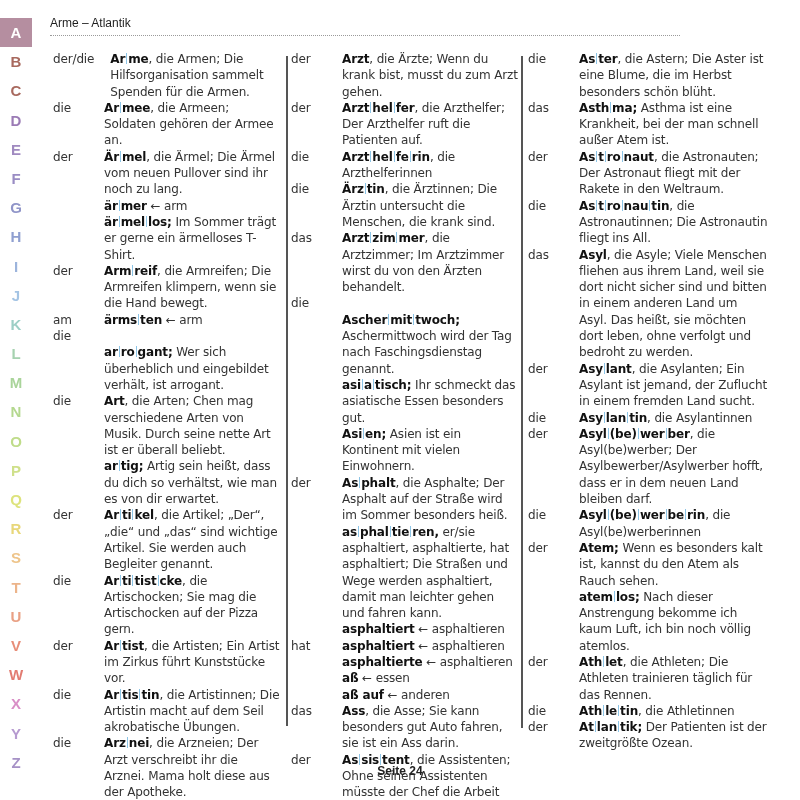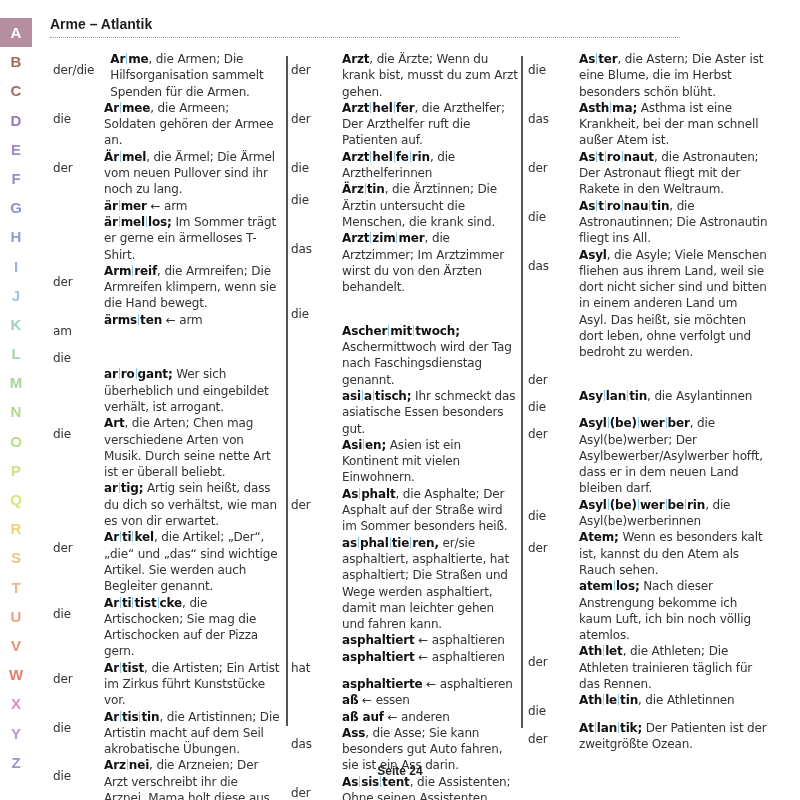--- a/index.html
+++ b/index.html
@@ -4,31 +4,31 @@
 <style>
   html, body { margin: 0; padding: 0; background: #ffffff; }
   body { width: 800px; height: 800px; position: relative; overflow: hidden;
          font-family: "DejaVu Sans", sans-serif; color: #2a2a2a; }
   .alpha { position: absolute; left: 0; top: 18px; width: 34px; }
   .alpha .ltr { display: block; width: 32px; height: 29.2px; line-height: 29.2px;
                 text-align: center; font-family: "Liberation Sans", sans-serif;
                 font-weight: bold; font-size: 15px; }
   .alpha .ltr.active { background: #b58ea0; color: #ffffff; }
   .header { position: absolute; left: 50px; top: 16px; width: 630px; }
-  .header .title { font-family: "Liberation Sans", sans-serif; font-weight: bold;
-                   font-size: 14px; color: #1e1e1e; padding-bottom: 5px; }
+  .header .title { font-family: "Liberation Sans", sans-serif; font-weight: normal;
+                   font-size: 12px; color: #1e1e1e; padding-bottom: 5px; }
   .header .dots { border-bottom: 1.5px dotted #9a9a9a; }
   .col { position: absolute; top: 51px; font-family: "DejaVu Sans", sans-serif;
          font-size: 12px; line-height: 16.3px; color: #333; letter-spacing: -0.15px; }
   .col1 { left: 53px; width: 228px; }
   .col2 { left: 291px; width: 228px; }
   .col3 { left: 528px; width: 240px; }
   .divider { position: absolute; width: 1.5px; background: #555; }
   .entry { display: flex; }
-  .entry .art { flex: 0 0 auto; width: 39px; white-space: nowrap; margin-top: 11px; }
+  .entry .art { flex: 0 0 auto; width: 39px; white-space: nowrap; }
   .entry.wide-art .art { width: auto; padding-right: 4px; }
   .entry .body { flex: 1 1 auto; margin-left: 12px; }
   .hw { font-weight: bold; color: #111; }
   .sep { display: inline-block; width: 1px; height: 11px; background: #8cc4e6;
          margin: 0 1px; vertical-align: -1px; }
   .footer { position: absolute; left: 0; width: 800px; top: 764px; text-align: center;
             font-family: "Liberation Sans", sans-serif; font-weight: bold; font-size: 12px;
             color: #222; }
 </style>
 </head>
@@ -232,20 +232,21 @@
     <div class="entry">
       <span class="art">die</span>
       <span class="body"><span class="hw"><span>As</span><span class="sep"></span><span>t</span><span class="sep"></span><span>ro</span><span class="sep"></span><span>nau</span><span class="sep"></span><span>tin</span></span><span>, die Astronautinnen; Die Astronautin fliegt ins All.</span></span>
     </div>
     <div class="entry">
       <span class="art">das</span>
       <span class="body"><span class="hw"><span>Asyl</span></span><span>, die Asyle; Viele Menschen fliehen aus ihrem Land, weil sie dort nicht sicher sind und bitten in einem anderen Land um Asyl. Das heißt, sie möchten dort leben, ohne verfolgt und bedroht zu werden.</span></span>
     </div>
     <div class="entry">
       <span class="art">der</span>
+      <span class="body"><span class="hw"><span>Asy</span><span class="sep"></span><span>lant</span></span><span>, die Asylanten; Ein Asylant ist jemand, der Zuflucht in einem fremden Land sucht.</span></span>
     </div>
     <div class="entry">
       <span class="art">die</span>
       <span class="body"><span class="hw"><span>Asy</span><span class="sep"></span><span>lan</span><span class="sep"></span><span>tin</span></span><span>, die Asylantinnen</span></span>
     </div>
     <div class="entry">
       <span class="art">der</span>
       <span class="body"><span class="hw"><span>Asyl</span><span class="sep"></span><span>(be)</span><span class="sep"></span><span>wer</span><span class="sep"></span><span>ber</span></span><span>, die Asyl(be)werber; Der Asylbewerber/Asylwerber hofft, dass er in dem neuen Land bleiben darf.</span></span>
     </div>
     <div class="entry">

